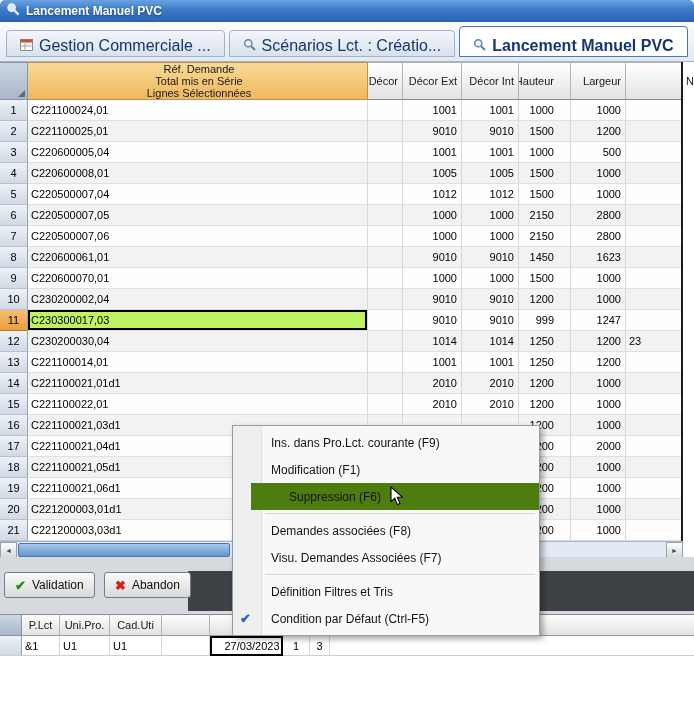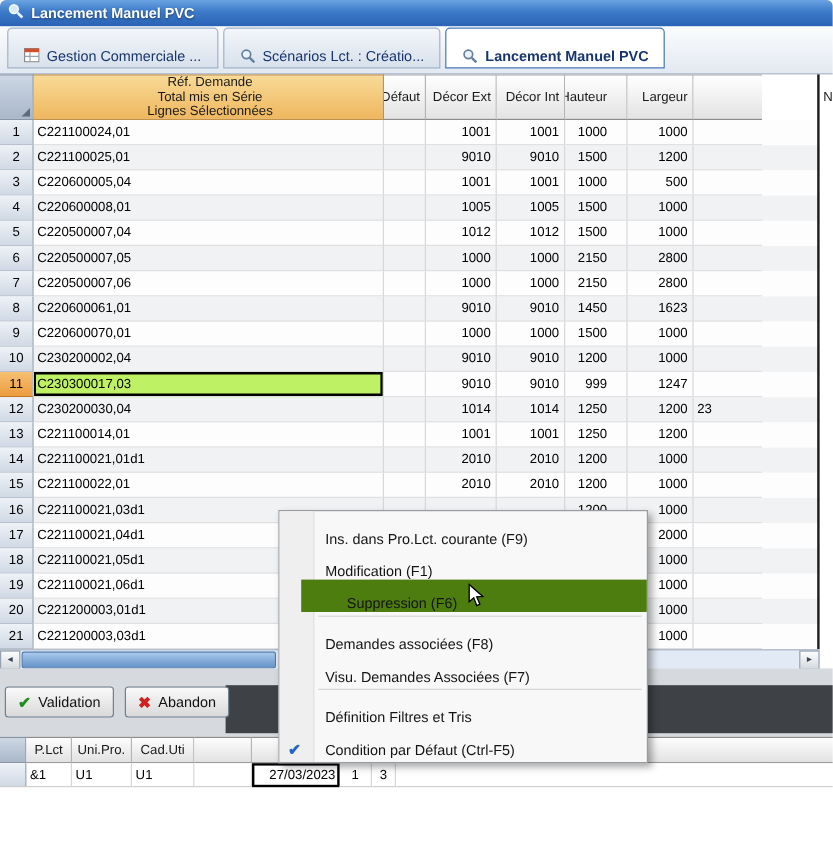--- a/index.html
+++ b/index.html
@@ -10,23 +10,23 @@
   
   .titlebar { position:absolute; top:0; left:0; width:694px; height:22px;
     background:linear-gradient(#6aa3e2 0%, #3c7ac8 45%, #2a62b4 100%);
     border-radius:5px 5px 0 0; display:flex; align-items:center; gap:6px; padding-left:6px; }
   .titlebar .title { color:#fff; font-size:12px; font-weight:bold; text-shadow:0 1px 2px rgba(0,0,0,.45); }
 
   
   .tabbar { position:absolute; top:22px; left:0; width:694px; height:40px;
     background:linear-gradient(#fbfcfd, #e3e9f1); border-bottom:1px solid #a3b4ca;
     display:flex; align-items:flex-end; padding:0 0 4px 6px; gap:4px; }
-  .tab { display:flex; align-items:flex-start; gap:6px; height:27px; padding:16px 13px;
+  .tab { display:flex; align-items:flex-end; gap:6px; height:27px; padding:1px 13px;
     border:1px solid #9fb2c8; border-radius:4px 4px 0 0;
-    background:linear-gradient(#f3f6fa, #d8e1ec); color:#17356e; font-size:12px; white-space:nowrap; }
+    background:linear-gradient(#f3f6fa, #d8e1ec); color:#17356e; font-size:16px; white-space:nowrap; }
   .tab.active { background:#fff; border:1px solid #4878b8; height:31px; font-weight:bold; }
 
   
   .ghead { position:absolute; top:62px; left:0; width:683px; height:38px; display:flex; }
   .hcell { border-right:1px solid #b4b4b4; border-top:1px solid #b4b4b4; border-bottom:1px solid #8a8a8a;
     background:linear-gradient(#ffffff, #e3e3e3); display:flex; align-items:center; justify-content:center;
     font-size:11px; color:#1a1a1a; overflow:hidden; white-space:nowrap; }
   .hcell.corner { background:linear-gradient(#cdd7e4, #a9b7c9); border-color:#8894a4; position:relative; }
   .hcell.corner::after { content:""; position:absolute; right:2px; bottom:2px;
     border-left:7px solid transparent; border-bottom:7px solid #5d6b7d; }
@@ -36,21 +36,21 @@
     font-size:11px; color:#1a1a1a; }
 
   
   .grid-rows { position:absolute; top:100px; left:0; width:683px; }
   .grid-row { display:flex; height:21px; background:#fdfdfd; }
   .grid-row:nth-child(even) { background:#f1f2f4; }
   .gcell { height:21px; border-right:1px solid #d8d8da; border-bottom:1px solid #e0e0e2;
     display:flex; align-items:center; font-size:11px; color:#000; overflow:hidden; white-space:nowrap; }
   .c-num   { width:28px;  justify-content:center; background:linear-gradient(#eef2f7, #d0d9e5);
              border-right:1px solid #98a4b4; border-bottom:1px solid #b6c0ce; }
-  .c-ref   { width:292px; padding-left:3px; }
+  .c-ref   { width:340px; padding-left:3px; }
   .c-serie { width:35px;  justify-content:flex-end; padding-right:4px; }
   .c-dext  { width:59px;  justify-content:flex-end; padding-right:4px; }
   .c-dint  { width:57px;  justify-content:flex-end; padding-right:4px; }
   .c-haut  { width:52px;  justify-content:flex-end; padding-right:16px; }
   .c-larg  { width:55px;  justify-content:flex-end; padding-right:4px; }
   .c-extra { width:57px;  padding-left:3px; border-right:none; }
   .num-sel { background:linear-gradient(#f7c070, #ec9c40); border-bottom:1px solid #c07828; }
   .cell-sel { box-shadow:inset 0 0 0 2px #000; background:#bef264; }
   .table-right-edge { position:absolute; left:681px; top:62px; width:2px; height:479px; background:#1c1c1c; }
 
@@ -89,21 +89,21 @@
   .b-c4 { width:48px; } .b-date { width:73px; } .b-v1 { width:27px; } .b-v2 { width:20px; }
   .b-rest { flex:1; border-right:none; }
   .bc.date-sel { border:2px solid #000; justify-content:center; padding-left:11px; }
   .bc.center { justify-content:center; padding-left:0; }
 
   
   .context-menu { position:absolute; left:232px; top:425px; width:308px; background:#f8f8f8;
     border:1px solid #979ca3; box-shadow:3px 3px 6px rgba(0,0,0,.35); padding:3px 0; z-index:50; }
   .context-menu::before { content:""; position:absolute; left:0; top:0; bottom:0; width:28px;
     background:#efefef; border-right:1px solid #e0e0e0; }
-  .menu-item { position:relative; height:27px; display:flex; align-items:flex-end; padding-left:38px;
+  .menu-item { position:relative; height:27px; display:flex; align-items:center; padding-left:38px;
     font-size:12px; color:#141414; }
   .menu-item.highlight { background:#4d7c0f;margin-left:18px; }
   .menu-sep { position:relative; height:7px; }
   .menu-sep::after { content:""; position:absolute; left:32px; right:4px; top:3px; border-top:1px solid #d6d6d6; }
   .menu-check { position:absolute; left:7px; font-size:13px; color:#2266cc; font-weight:bold; }
 
   
   .cursor { position:absolute; left:390px; top:486px; z-index:100; }
 </style>
 </head>
@@ -153,21 +153,21 @@
     </div>
   </div>
 
   <div class="ghead">
     <div class="hcell corner c-num"></div>
     <div class="hcell orange c-ref">
       <span>Réf. Demande</span>
       <span>Total mis en Série</span>
       <span>Lignes Sélectionnées</span>
     </div>
-    <div class="hcell c-serie">Défaut</div>
+    <div class="hcell c-serie">Décor</div>
     <div class="hcell c-dext">Décor Ext</div>
     <div class="hcell c-dint">Décor Int</div>
     <div class="hcell c-haut">Hauteur</div>
     <div class="hcell c-larg">Largeur</div>
     <div class="hcell c-extra"></div>
   </div>
   <div class="overflow-head">N</div>
 
   <div class="grid-rows">
       <div class="grid-row">

